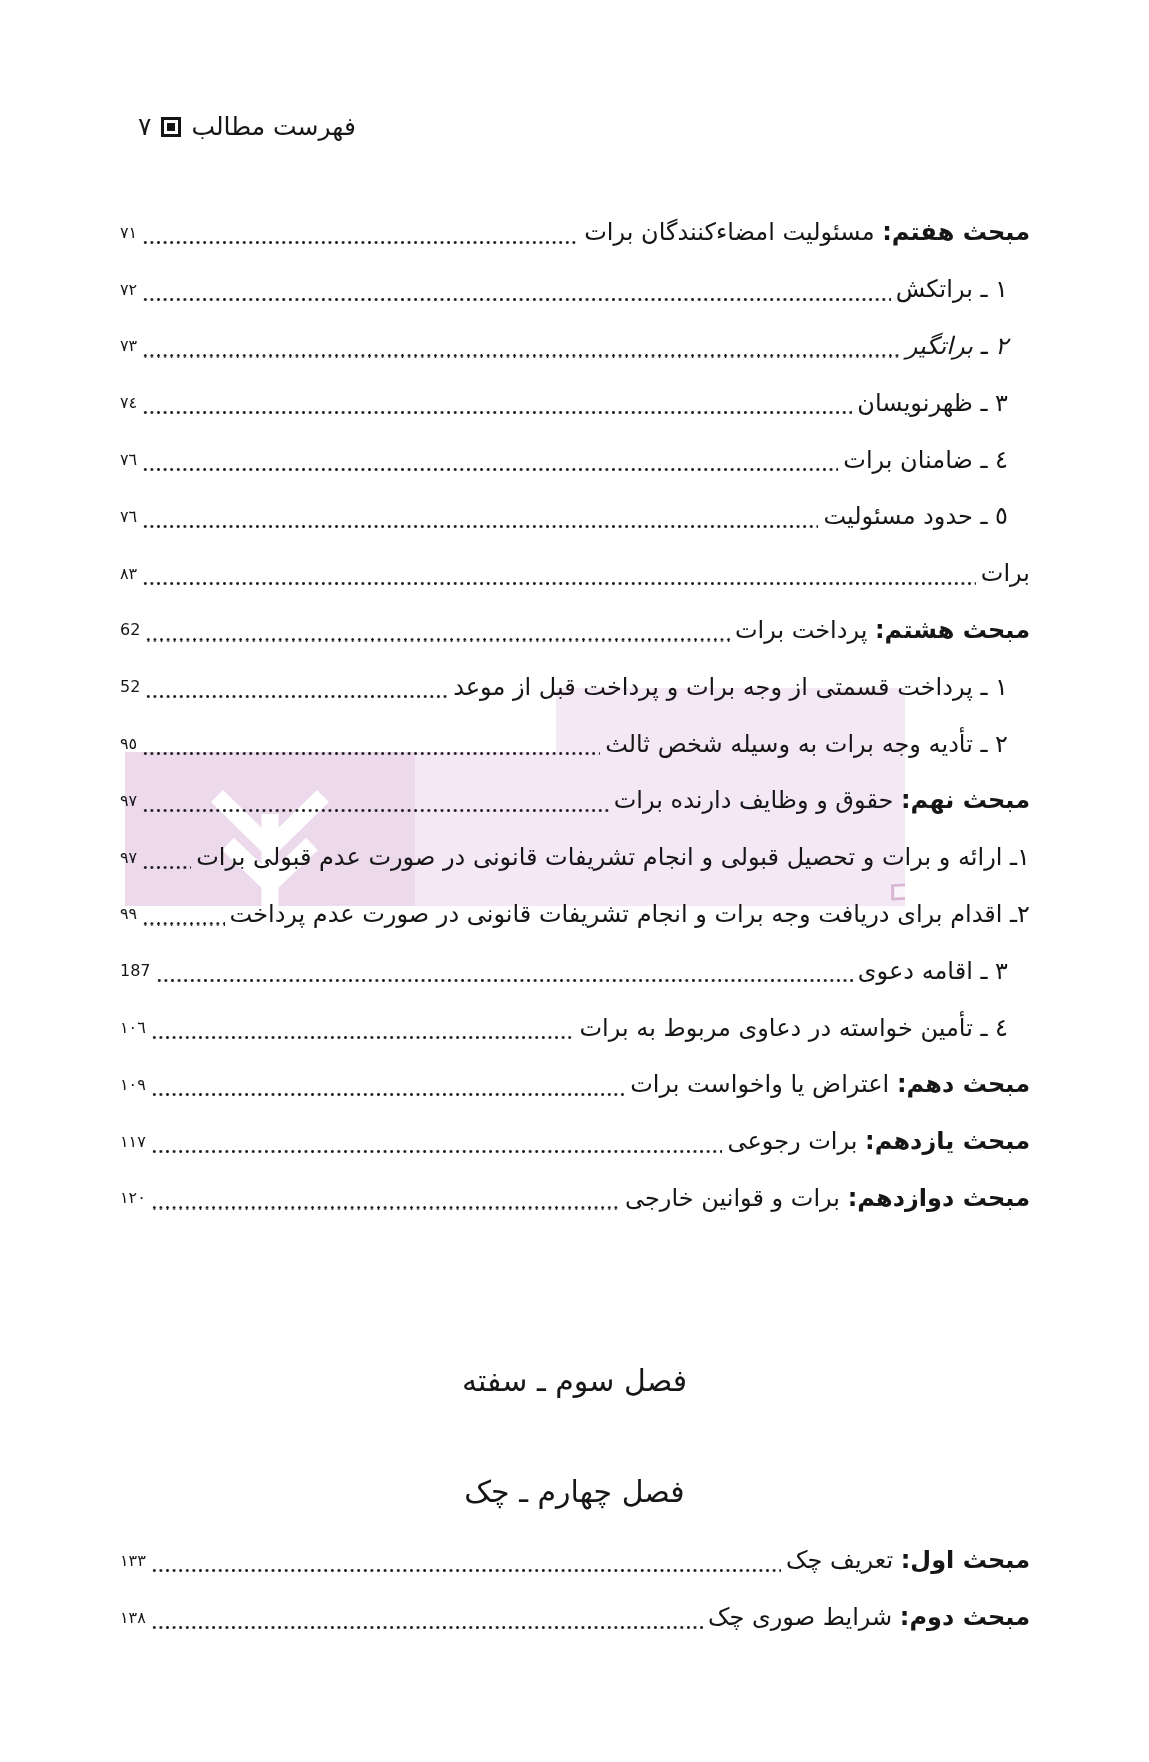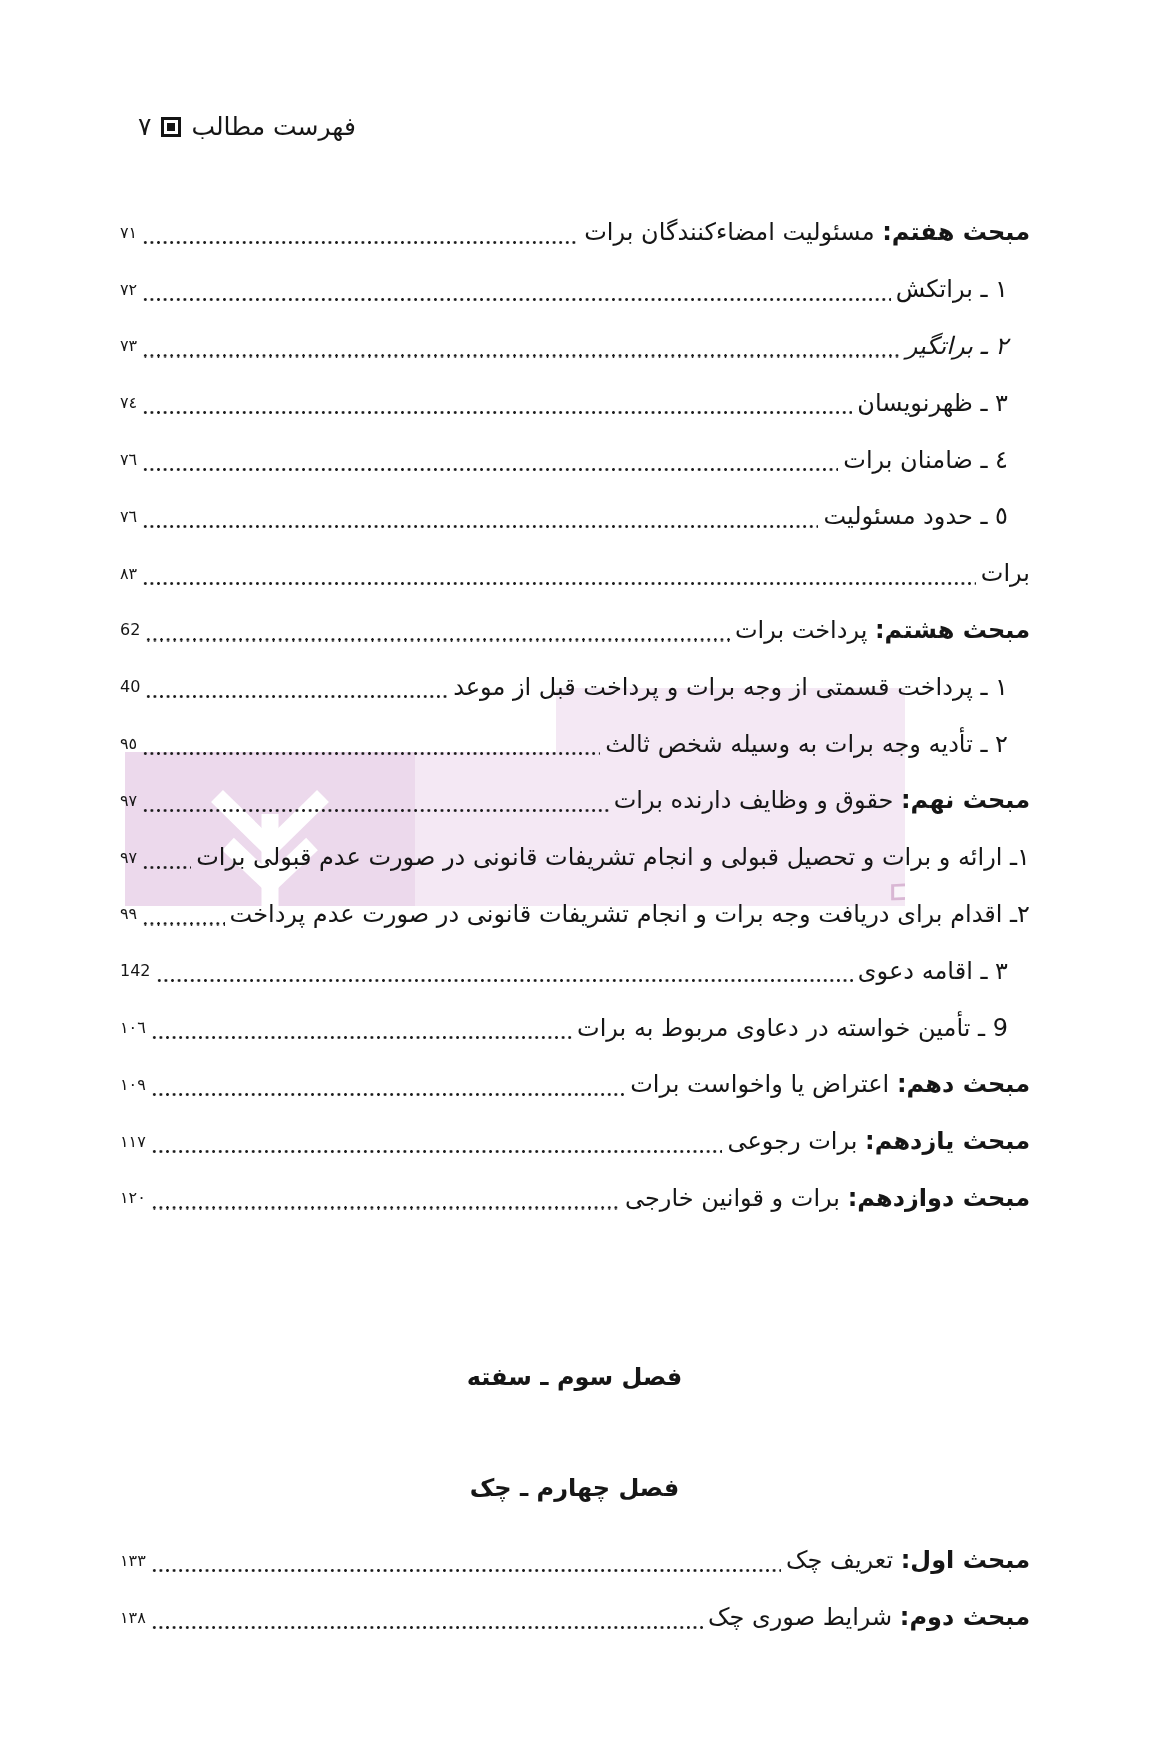--- a/index.html
+++ b/index.html
@@ -51,21 +51,21 @@
     background-size:6.6px 3.2px;background-repeat:repeat-x;background-position:left center;
   }
   .trow .pg{flex:0 0 auto;font-size:16px;}
   .trow.wrap .ttl{
     flex:1 1 100%;white-space:normal;
     text-align:justify;text-align-last:justify;
   }
   
   .chap{
     position:absolute;left:0;width:100%;text-align:center;z-index:1;
-    font-size:24px;font-weight:bold;
+    font-size:30px;font-weight:normal;
   }
   .chap.c1{top:1363px;}
   .chap.c2{top:1474px;}
 </style>
 </head>
 <body>
 
 <div class="page">
 
   <div class="wm">
@@ -131,21 +131,21 @@
         <span class="pg">٨٣</span>
       </div>
       <div class="trow section">
         <span class="ttl"><b>مبحث هشتم:</b> پرداخت برات</span>
         <span class="leader"></span>
         <span class="pg">62</span>
       </div>
       <div class="trow item">
         <span class="ttl">١ ـ پرداخت قسمتی از وجه برات و پرداخت قبل از موعد </span>
         <span class="leader"></span>
-        <span class="pg">40</span>
+        <span class="pg">52</span>
       </div>
       <div class="trow item">
         <span class="ttl">٢ ـ تأدیه وجه برات به وسیله شخص ثالث </span>
         <span class="leader"></span>
         <span class="pg">٩٥</span>
       </div>
       <div class="trow section">
         <span class="ttl"><b>مبحث نهم:</b> حقوق و وظایف دارنده برات</span>
         <span class="leader"></span>
         <span class="pg">٩٧</span>
@@ -156,24 +156,24 @@
         <span class="pg">٩٧</span>
       </div>
       <div class="trow item2">
         <span class="ttl">٢ـ اقدام برای دریافت وجه برات و انجام تشریفات قانونی در صورت عدم پرداخت </span>
         <span class="leader"></span>
         <span class="pg">٩٩</span>
       </div>
       <div class="trow item">
         <span class="ttl">٣ ـ اقامه دعوی</span>
         <span class="leader"></span>
-        <span class="pg">142</span>
-      </div>
-      <div class="trow item">
-        <span class="ttl">9 ـ تأمین خواسته در دعاوی مربوط به برات</span>
+        <span class="pg">187</span>
+      </div>
+      <div class="trow item">
+        <span class="ttl">٤ ـ تأمین خواسته در دعاوی مربوط به برات</span>
         <span class="leader"></span>
         <span class="pg">١٠٦</span>
       </div>
       <div class="trow section">
         <span class="ttl"><b>مبحث دهم:</b> اعتراض یا واخواست برات </span>
         <span class="leader"></span>
         <span class="pg">١٠٩</span>
       </div>
       <div class="trow section">
         <span class="ttl"><b>مبحث یازدهم:</b> برات رجوعی</span>

